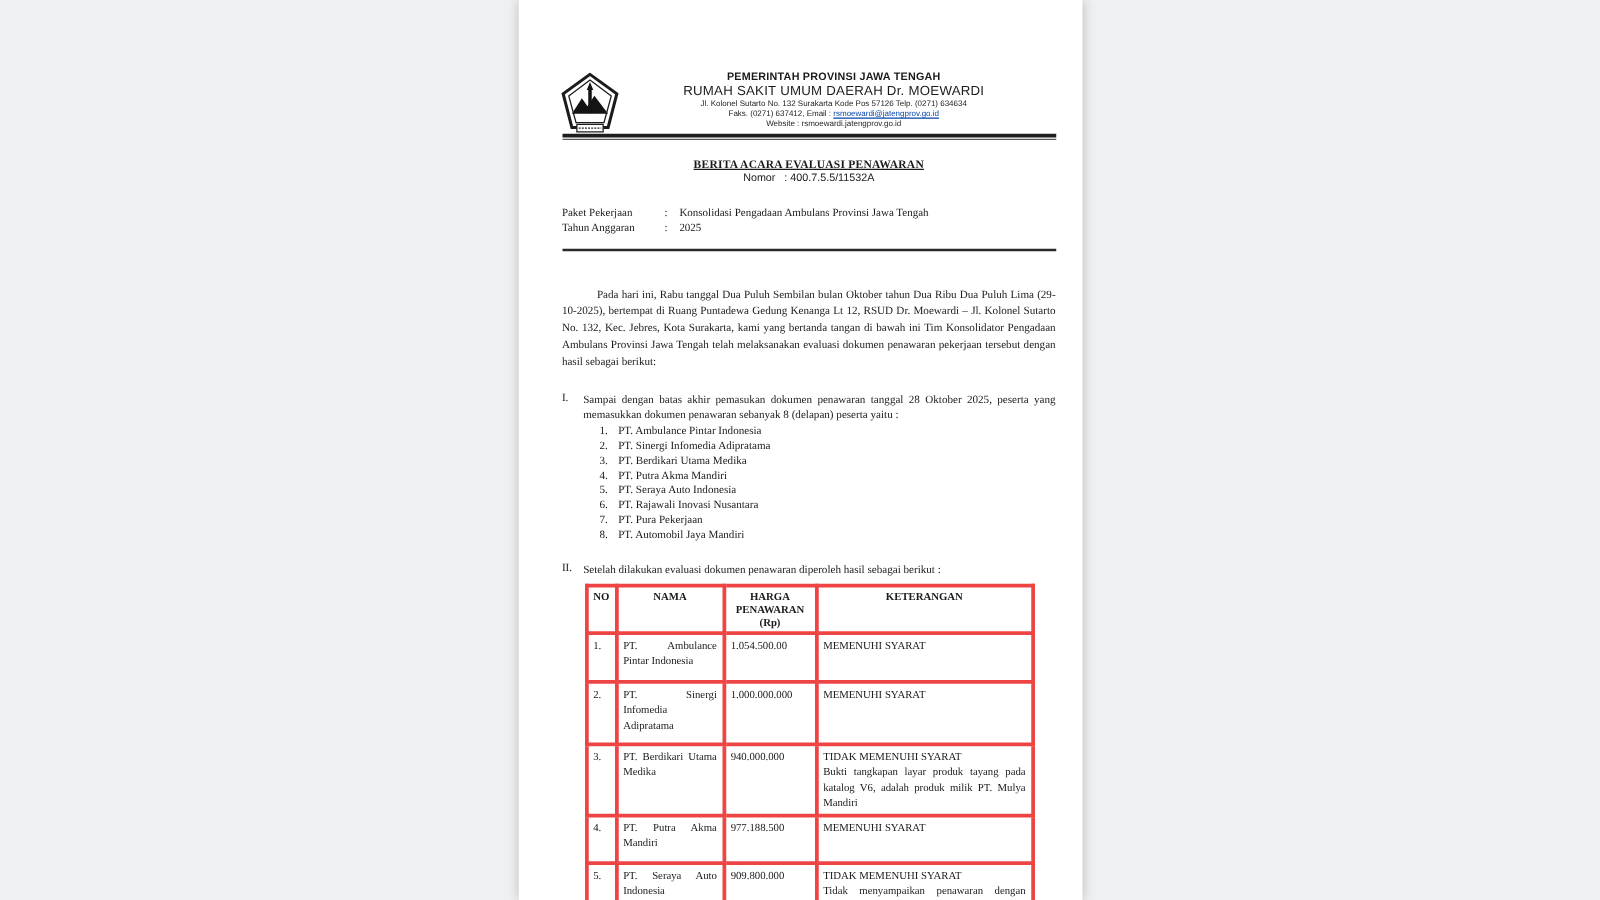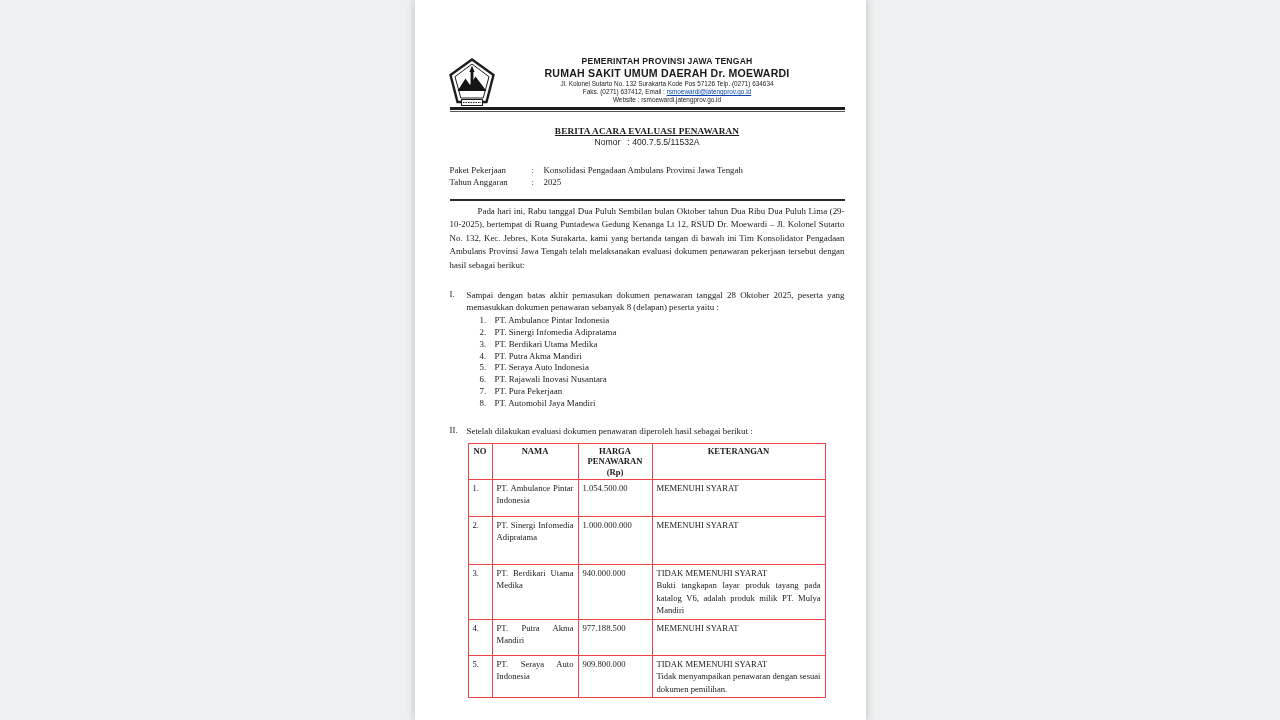--- a/index.html
+++ b/index.html
@@ -16,48 +16,48 @@
     box-sizing:border-box;
     padding:57px 21px 0 35px;
     position:relative;
   }
   
   .letterhead{position:relative;min-height:60px;}
   .emblem{position:absolute;left:-2px;top:1px;width:48px;height:50px;}
   .lh-text{margin-left:40px;text-align:center;font-family:"Liberation Sans","DejaVu Sans",sans-serif;line-height:1.15;}
   .lh1{font-size:8.6px;font-weight:bold;letter-spacing:.2px;}
   .lh2{font-size:9.4px;font-weight:bold;letter-spacing:.3px;}
-  .lh3{font-size:10.6px;font-weight:bold;letter-spacing:.2px;margin-bottom:1px;}
+  .lh3{font-size:10.6px;font-weight:normal;letter-spacing:.2px;margin-bottom:1px;}
   .lh-small{font-size:6.4px;color:#222;line-height:1.22;}
   .email-link{color:#0645ad;text-decoration:underline;cursor:pointer;}
   .lh-rule{margin-top:4px;}
   .lh-rule .thick{height:2.4px;background:#1d1d1d;}
   .lh-rule .thin{height:1px;background:#555;margin-top:1.4px;}
   
   .doc-title{margin-top:9px;text-align:center;font-family:"Liberation Sans","DejaVu Sans",sans-serif;}
   .doc-title .t1{font-size:9.2px;font-weight:bold;text-decoration:underline;letter-spacing:.2px;font-family:Liberation Serif, serif;}
   .doc-title .t2{font-size:8.6px;margin-top:1px;}
   
   .meta{margin-top:17px;font-size:8.8px;line-height:1.38;}
   .meta .row{display:flex;}
   .meta .lbl{width:82px;}
   .meta .col{width:12px;}
   .meta-rule{height:1.6px;background:#2a2a2a;margin-top:11px;}
   
-  .opening{margin-top:4px;font-size:8.9px;line-height:1.52;text-align:justify;text-indent:28px;}
+  .opening{margin-top:28px;font-size:8.9px;line-height:1.52;text-align:justify;text-indent:28px;}
   .section{margin-top:16px;font-size:8.9px;}
   .section .head{display:flex;}
   .section .numeral{width:17px;flex:none;}
   .section .intro{text-align:justify;line-height:1.4;}
   .plist{margin:2px 0 0 30px;line-height:1.32;}
   .plist .pitem{display:flex;}
   .plist .num{width:15px;flex:none;}
   
   table.results{border-collapse:collapse;margin:5px 0 0 18px;width:357px;font-size:8.6px;table-layout:fixed;}
-  table.results th,table.results td{border:1px solid #ef4444;vertical-align:top;padding:2px 4px;line-height:1.45;}
+  table.results th,table.results td{border:3px solid #ef4444;vertical-align:top;padding:2px 4px;line-height:1.45;}
   table.results th{font-weight:bold;text-align:center;padding:2px 2px;line-height:1.2;}
   col.c-no{width:24px;}col.c-nama{width:86px;}col.c-harga{width:74px;}col.c-ket{width:173px;}
   td.nama{text-align:justify;}
   td.ket .detail{text-align:justify;}
   tr.r1 td{height:32px;}
   tr.r2 td{height:43px;}
   tr.r3 td{height:49px;}
   tr.r4 td{height:31px;}
   tr.r5 td{height:36px;}
 </style>

